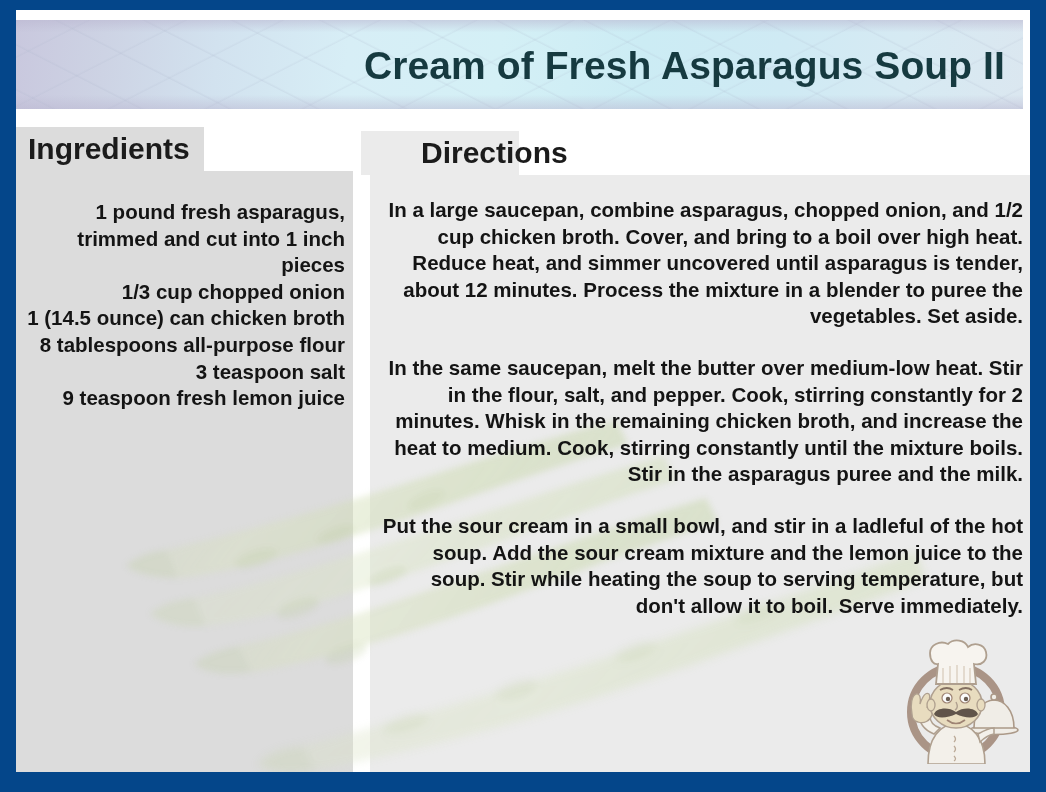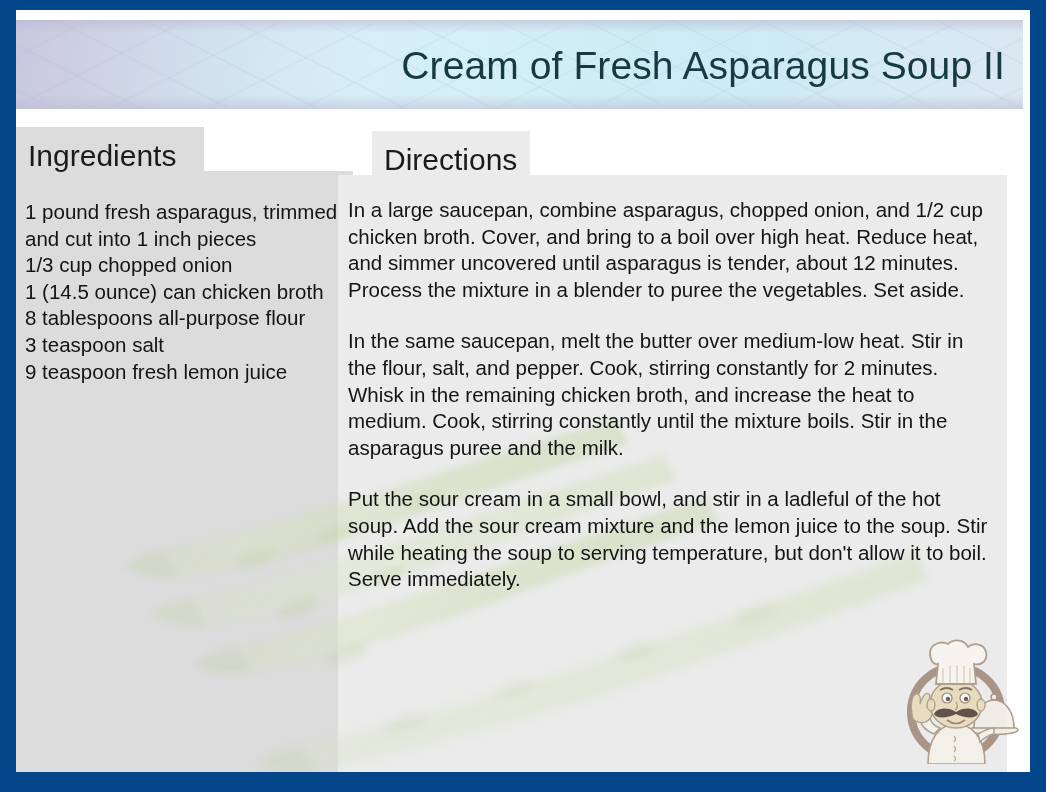--- a/index.html
+++ b/index.html
@@ -14,20 +14,21 @@
     background: #04468a;
   }
 
   
   #recipe-card {
     position: relative;
     width: 1046px;
     height: 792px;
     background: #04468a;
     box-sizing: border-box;
+    font-weight: bold;
   }
   #card-inner {
     position: absolute;
     left: 16px;
     top: 10px;
     width: 1014px;
     height: 762px;
     background: #ffffff;
     overflow: hidden;
   }
@@ -91,58 +92,60 @@
     letter-spacing: 0.1px;
     z-index: 3;
   }
 
   
   .section-tab {
     position: absolute;
     height: 44px;
     z-index: 4;
     display: flex;
-    align-items: flex-end;
+    align-items: center;
     box-sizing: border-box;
   }
   .section-tab-label {
     font-size: 30px;
     color: #1b1b1b;
     line-height: 1;
     padding-left: 12px;
     padding-right: 14px;
     white-space: nowrap;
   }
   #tab-ingredients {
     left: 0px;
     top: 117px;
     width: 188px;
     background: #dcdcdc;
   }
   #tab-directions {
-    left: 356px;
+    left: 345px;
     top: 121px;
     width: 158px;
     background: #ebebeb;
+    padding-left: 48px;
   }
 
   
   .panel {
     position: absolute;
     overflow: hidden;
+    text-align: right;
   }
   #panel-ingredients {
     left: 0px;
     top: 161px;
     width: 337px;
     height: 601px;
     background: #dcdcdc;
   }
   #panel-directions {
-    left: 322px;
+    left: 354px;
     top: 165px;
     width: 669px;
     height: 597px;
     background: #ebebeb;
   }
 
   
   #asparagus-art {
     position: absolute;
     left: 0;

